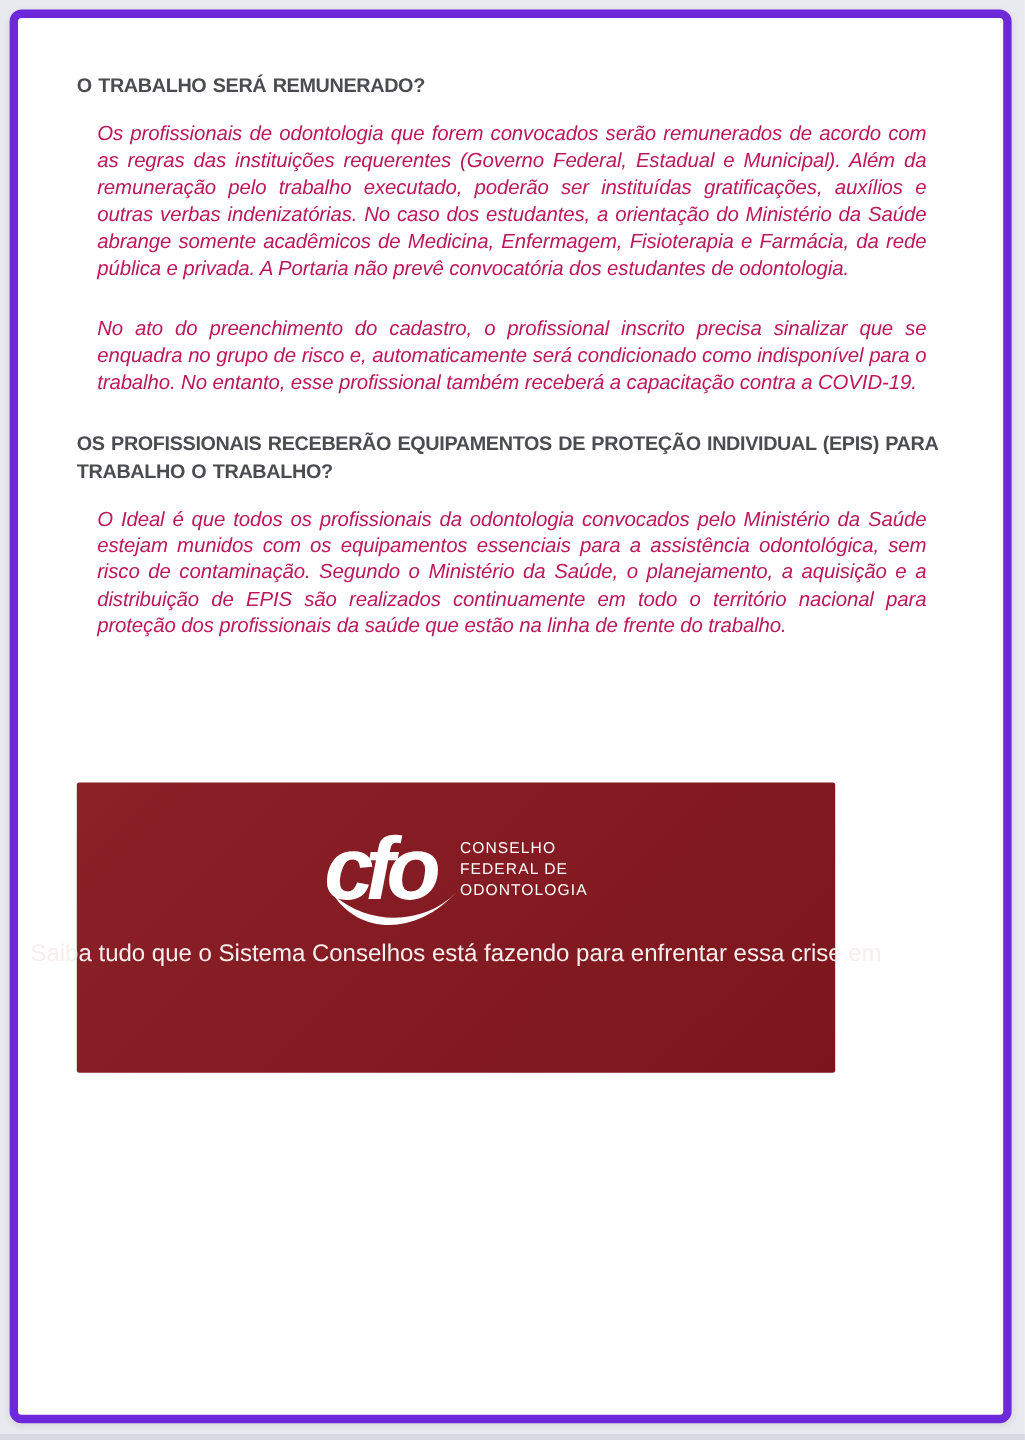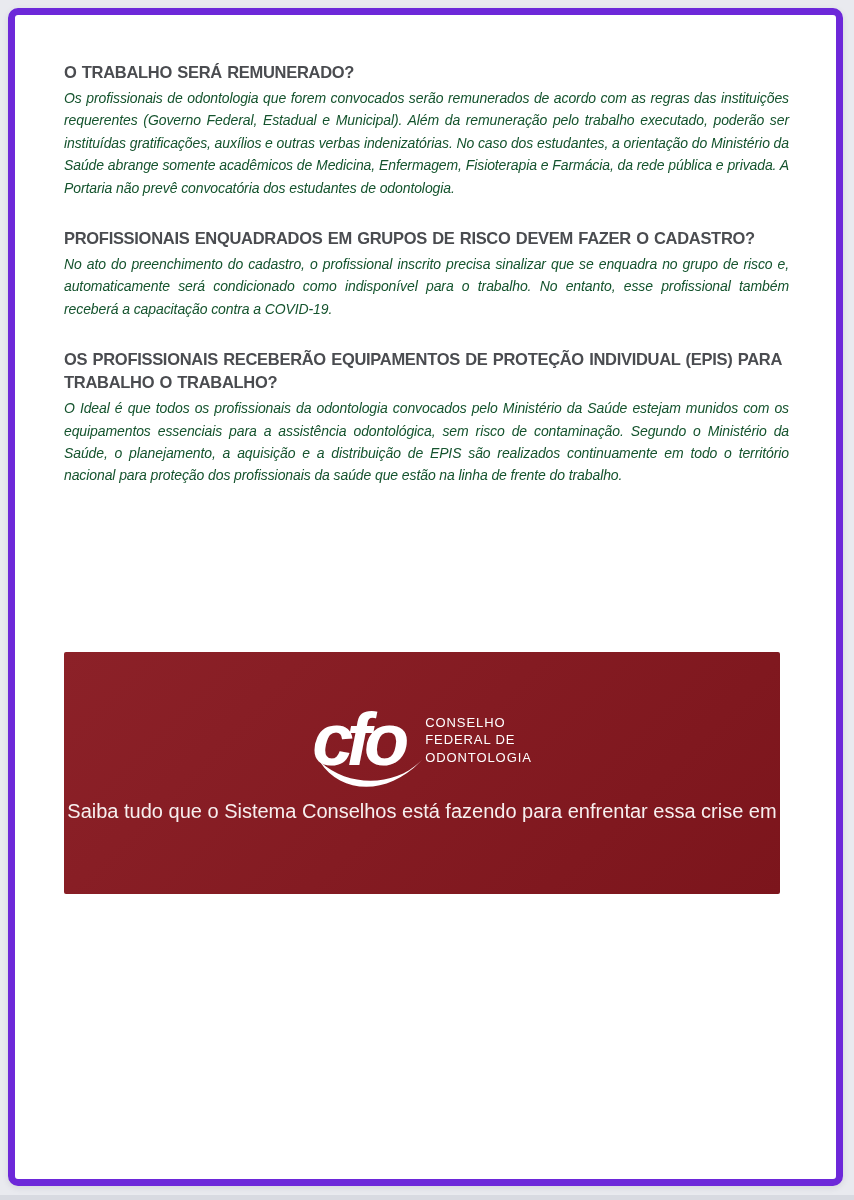--- a/index.html
+++ b/index.html
@@ -16,30 +16,30 @@
     border-radius:10px;
     box-shadow:0 2px 6px rgba(40,40,60,0.10);
     box-sizing:border-box;
   }
   .content{padding:46px 47px 0 49px;}
   section h2{
     font-size:16.5px;line-height:23px;color:#4a4c50;
     margin:0 0 3px 0;letter-spacing:-0.3px;word-spacing:1px;
   }
   section p{
-    font-style:italic;font-size:14px;line-height:22.4px;color:#14532d;
-    text-align:justify;margin:0;letter-spacing:-0.1px;
+    font-style:italic;font-size:17px;line-height:22.4px;color:#be185d;
+    text-align:justify;margin:17px;letter-spacing:-0.1px;
   }
   section + section{margin-top:28px;}
   .banner{
-    position:absolute;left:49px;top:637px;width:716px;height:242px;
+    position:absolute;left:49px;top:637px;width:632px;height:242px;
     background:linear-gradient(135deg,#8c2128 0%,#7c151c 100%);
     border-radius:2px;
     display:flex;flex-direction:column;align-items:center;
-    box-sizing:border-box;padding-top:40px;
+    box-sizing:border-box;padding-top:24px;
   }
   .logo-row{display:flex;align-items:center;}
   .logo-mark{position:relative;height:96px;display:flex;align-items:center;}
   .logo-text{
     color:#ffffff;font-size:74px;font-weight:bold;font-style:italic;
     letter-spacing:-7px;line-height:84px;padding-right:10px;
   }
   .swoosh{position:absolute;left:4px;bottom:-4px;width:110px;height:36px;}
   .org-name{
     margin-left:13px;color:#ffffff;font-size:13px;
@@ -62,21 +62,20 @@
 
 <div class="doc-card">
   <div class="content">
 
     <section>
       <h2>O TRABALHO SERÁ REMUNERADO?</h2>
       <p>Os profissionais de odontologia que forem convocados serão remunerados de acordo com as regras das instituições requerentes (Governo Federal, Estadual e Municipal). Além da remuneração pelo trabalho executado, poderão ser instituídas gratificações, auxílios e outras verbas indenizatórias. No caso dos estudantes, a orientação do Ministério da Saúde abrange somente acadêmicos de Medicina, Enfermagem, Fisioterapia e Farmácia, da rede pública e privada. A Portaria não prevê convocatória dos estudantes de odontologia.</p>
     </section>
 
     <section>
-      <h2>PROFISSIONAIS ENQUADRADOS EM GRUPOS DE RISCO DEVEM FAZER O CADASTRO?</h2>
       <p>No ato do preenchimento do cadastro, o profissional inscrito precisa sinalizar que se enquadra no grupo de risco e, automaticamente será condicionado como indisponível para o trabalho. No entanto, esse profissional também receberá a capacitação contra a COVID-19.</p>
     </section>
 
     <section>
       <h2>OS PROFISSIONAIS RECEBERÃO EQUIPAMENTOS DE PROTEÇÃO INDIVIDUAL (EPIS) PARA TRABALHO O TRABALHO?</h2>
       <p>O Ideal é que todos os profissionais da odontologia convocados pelo Ministério da Saúde estejam munidos com os equipamentos essenciais para a assistência odontológica, sem risco de contaminação. Segundo o Ministério da Saúde, o planejamento, a aquisição e a distribuição de EPIS são realizados continuamente em todo o território nacional para proteção dos profissionais da saúde que estão na linha de frente do trabalho.</p>
     </section>
 
   </div>
 

